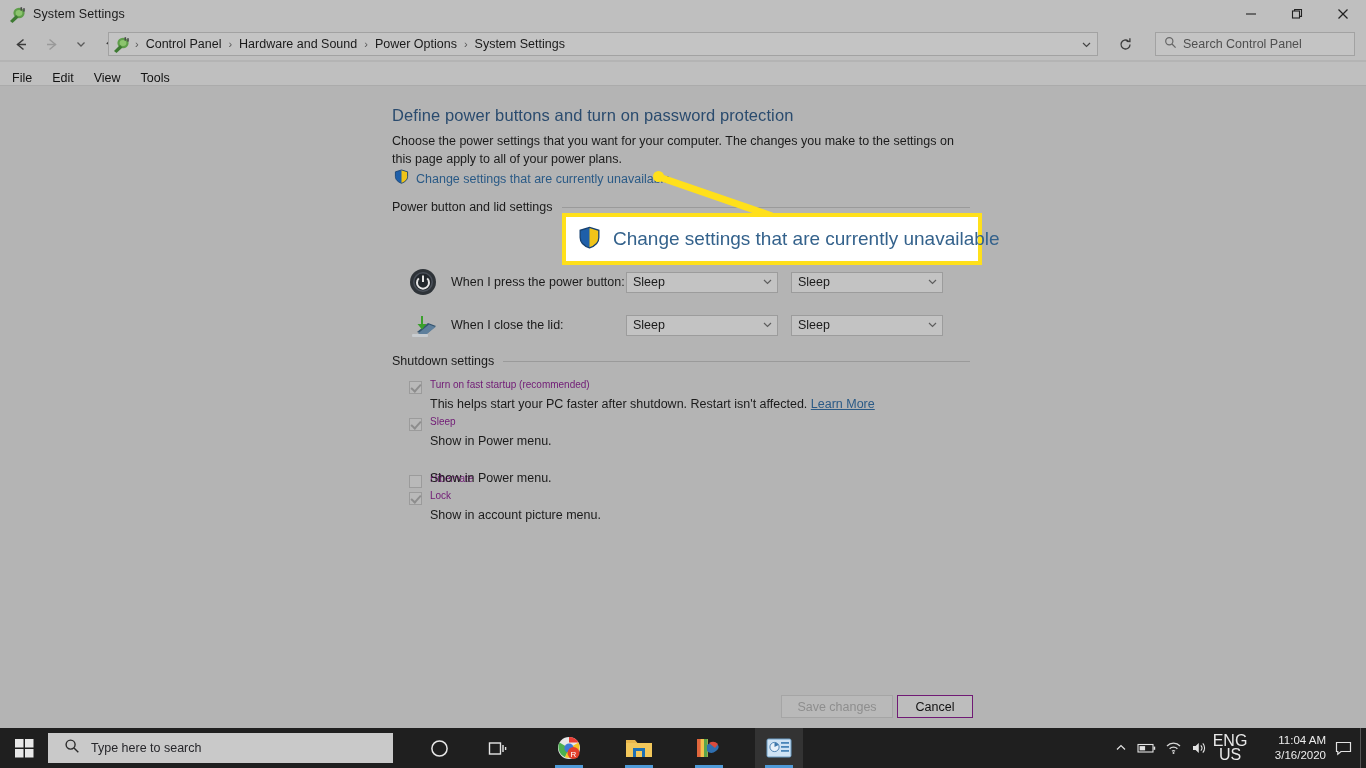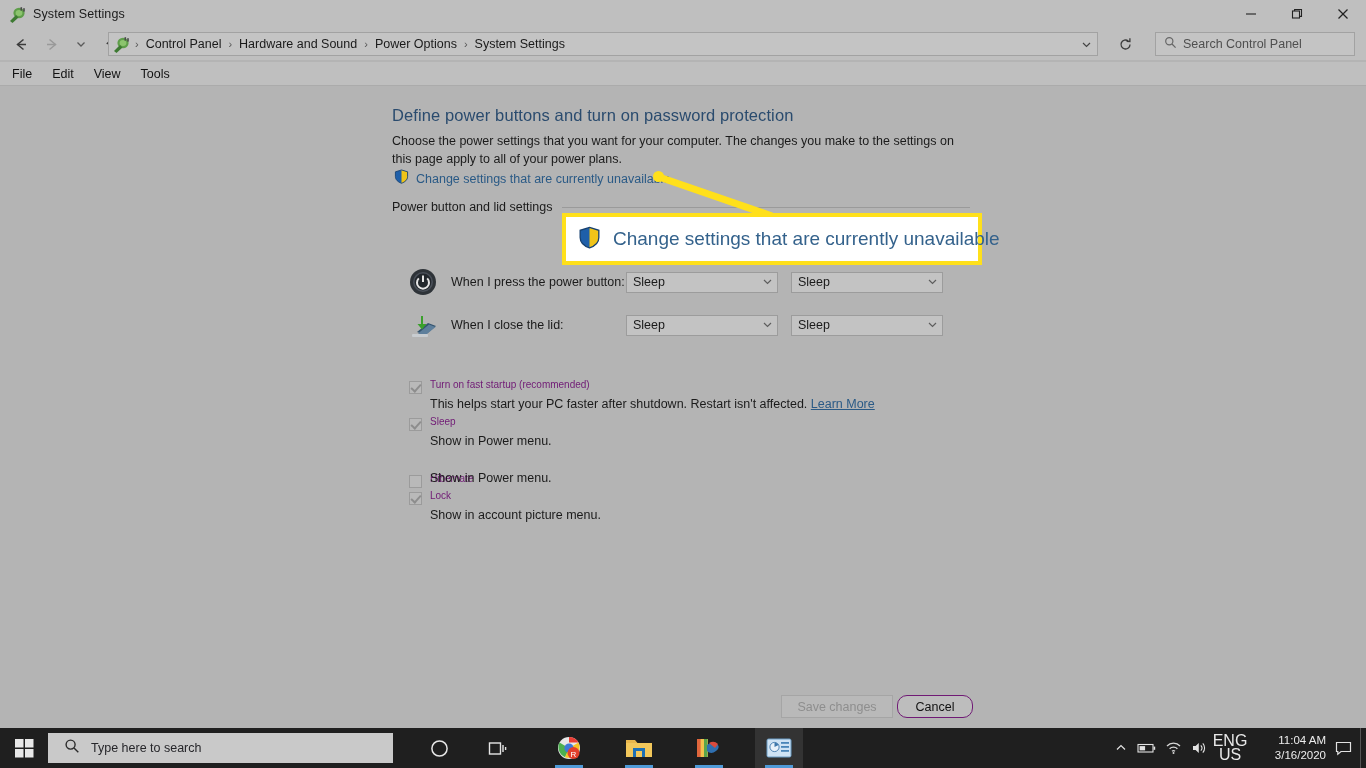--- a/index.html
+++ b/index.html
@@ -63,21 +63,21 @@
     position: absolute; left: 1155px; top: 4px; width: 200px; height: 24px;
     background: #c4c4c4; border: 1px solid #a2a2a2;
     display: flex; align-items: center;
   }
   .cp-search .mag { margin-left: 8px; }
   .cp-search-text { font-size: 12.5px; color: #4f4f4f; margin-left: 6px; }
 
   
   .menubar {
     position: absolute; left: 0; top: 62px; width: 1366px; height: 24px;
-    background: #bfbfbf; display: flex; align-items: center;
+    background: #bfbfbf; display: flex; align-items: flex-end;
     border-bottom: 1px solid #ababab;
   }
   .menu-item { font-size: 12.5px; color: #121212; padding: 0 10px; }
   .menu-item.first { margin-left: 2px; }
 
   
   .content {
     position: absolute; left: 0; top: 87px; width: 1366px; height: 641px;
     background: #b4b4b4;
   }
@@ -388,20 +388,24 @@
       <div class="dropdown" style="margin-left:13px;">
         <span class="val">Sleep</span>
         <span class="chev">
           <svg width="11" height="11" viewBox="0 0 11 11">
               <path d="M2 4 L5.5 7.5 L9 4" fill="none" stroke="#333" stroke-width="1.2"></path>
             </svg>
         </span>
       </div>
     </div>
 
+    <div class="group" style="top:267px;">
+      <span class="group-label">Shutdown settings</span>
+      <span class="group-rule"></span>
+    </div>
 
     <div class="chk-row" style="left:409px; top:292px;">
       <span class="chkbox checked"></span>
       <span class="chk-label">Turn on fast startup (recommended)</span>
     </div>
     <div class="chk-sub" style="left:430px; top:310px;">
       <span>This helps start your PC faster after shutdown. Restart isn't affected.</span>
       <span class="learn-link">Learn More</span>
     </div>
 
@@ -419,21 +423,21 @@
 
     <div class="chk-row" style="left:409px; top:403px;">
       <span class="chkbox checked"></span>
       <span class="chk-label">Lock</span>
     </div>
     <div class="chk-sub" style="left:430px; top:421px;">Show in account picture menu.</div>
 
     <div class="btn disabled" style="left:781px; top:608px; width:112px;">
       <span>Save changes</span>
     </div>
-    <div class="btn" style="left:897px; top:608px; width:76px;border-radius:10px;">
+    <div class="btn" style="left:897px; top:608px; width:76px;">
       <span>Cancel</span>
     </div>
   </div>
 
   <svg class="callout-line" style="left:0; top:0; width:1366px; height:768px;">
     <line x1="659" y1="177" x2="772" y2="216" stroke="#ffe01b" stroke-width="7"></line>
   </svg>
   <div class="callout-dot"></div>
 
   <div class="callout-box">

